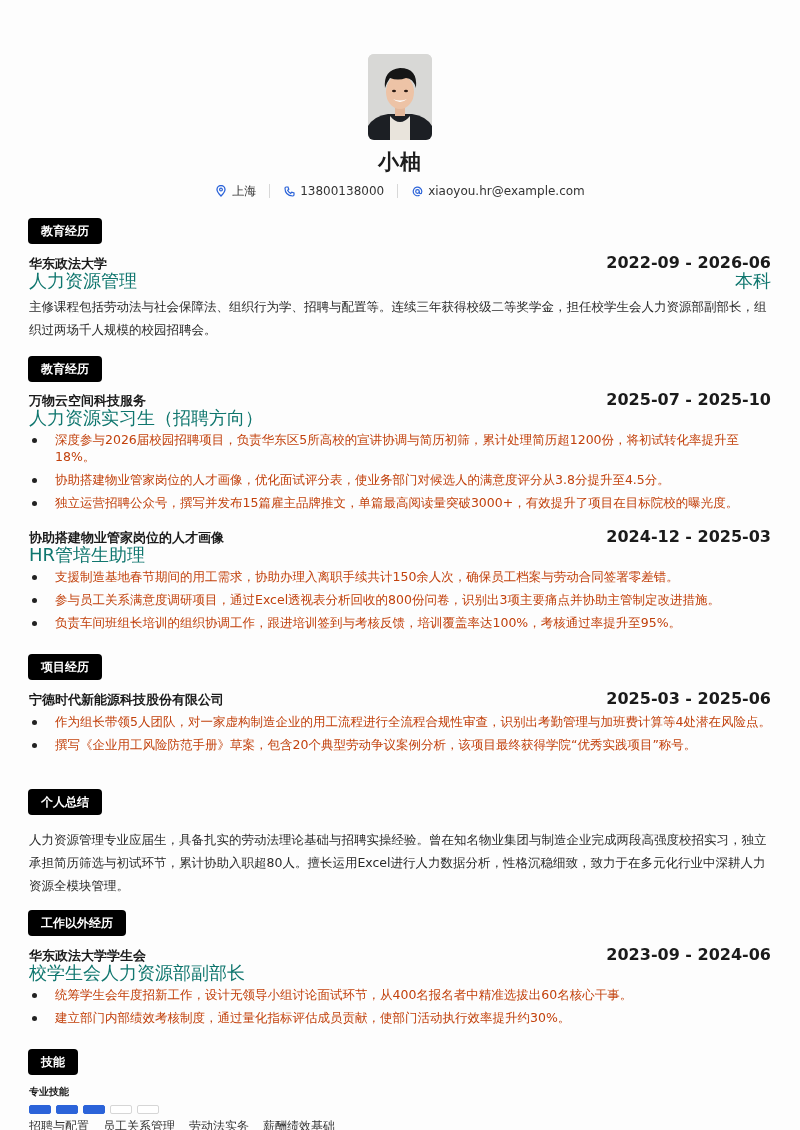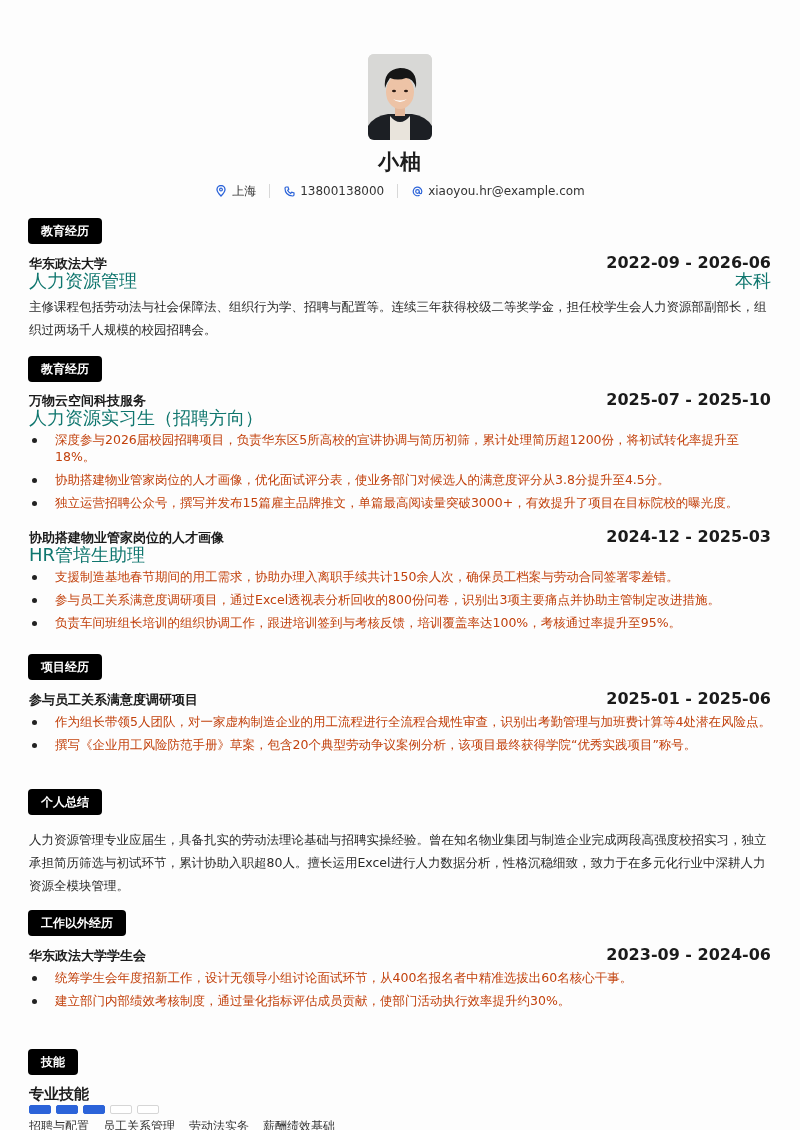--- a/index.html
+++ b/index.html
@@ -23,21 +23,21 @@
   .row { display: flex; justify-content: space-between; align-items: baseline; }
   .org { font-weight: bold; font-size: 13px; color: #1b1b1b; line-height: 17px; }
   .date { font-weight: bold; font-size: 16px; color: #1b1b1b; line-height: 17px; }
   .role { font-size: 18px; color: #0f766e; line-height: 17px; }
   .para { font-size: 12.5px; color: #2a2a2a; line-height: 23px; margin-top: 6px; }
 
   ul.bullets { list-style: none; margin-top: 2px; }
   ul.bullets li { position: relative; padding-left: 26px; font-size: 12.5px; color: #c2410c; line-height: 17px; margin-bottom: 6px; }
   ul.bullets li::before { content: ""; position: absolute; left: 3px; top: 7px; width: 5px; height: 5px; border-radius: 50%; background: #222; }
 
-  .skills-title { position: absolute; left: 29px; top: 1085px; font-weight: bold; font-size: 15px; color: #1b1b1b; }
+  .skills-title { position: absolute; left: 29px; top: 1085px; font-weight: bold; font-size: 10px; color: #1b1b1b; }
   .skill-bars { position: absolute; left: 29px; top: 1105px; display: flex; gap: 5px; }
   .bar { width: 22px; height: 9px; border-radius: 2px; border: 1px solid #d6d6d6; background: #fff; }
   .bar.on { background: #2b63d9; border-color: #2b63d9; }
   .skill-list { position: absolute; left: 29px; top: 1118px; font-size: 12px; color: #333; display: flex; gap: 14px; white-space: nowrap; }
 </style>
 </head>
 <body>
 
 <div class="page">
 
@@ -124,40 +124,41 @@
     <ul class="bullets" style="margin-top:5px;">
       <li>支援制造基地春节期间的用工需求，协助办理入离职手续共计150余人次，确保员工档案与劳动合同签署零差错。</li>
       <li>参与员工关系满意度调研项目，通过Excel透视表分析回收的800份问卷，识别出3项主要痛点并协助主管制定改进措施。</li>
       <li>负责车间班组长培训的组织协调工作，跟进培训签到与考核反馈，培训覆盖率达100%，考核通过率提升至95%。</li>
     </ul>
   </div>
 
   <div class="section-tag" style="top:654px;">项目经历</div>
   <div class="entry" style="top:690px;">
     <div class="row">
-      <span class="org">参与员工关系满意度调研项目</span>
-      <span class="date">2025-01 - 2025-06</span>
+      <span class="org">宁德时代新能源科技股份有限公司</span>
+      <span class="date">2025-03 - 2025-06</span>
     </div>
     <ul class="bullets" style="margin-top:5px;">
       <li>作为组长带领5人团队，对一家虚构制造企业的用工流程进行全流程合规性审查，识别出考勤管理与加班费计算等4处潜在风险点。</li>
       <li>撰写《企业用工风险防范手册》草案，包含20个典型劳动争议案例分析，该项目最终获得学院“优秀实践项目”称号。</li>
     </ul>
   </div>
 
   <div class="section-tag" style="top:789px;">个人总结</div>
   <div class="entry" style="top:822px;">
     <div class="para">人力资源管理专业应届生，具备扎实的劳动法理论基础与招聘实操经验。曾在知名物业集团与制造企业完成两段高强度校招实习，独立承担简历筛选与初试环节，累计协助入职超80人。擅长运用Excel进行人力数据分析，性格沉稳细致，致力于在多元化行业中深耕人力资源全模块管理。</div>
   </div>
 
   <div class="section-tag" style="top:910px;">工作以外经历</div>
   <div class="entry" style="top:946px;">
     <div class="row">
       <span class="org">华东政法大学学生会</span>
       <span class="date">2023-09 - 2024-06</span>
     </div>
+    <div class="role">校学生会人力资源部副部长</div>
     <ul class="bullets" style="margin-top:5px;">
       <li>统筹学生会年度招新工作，设计无领导小组讨论面试环节，从400名报名者中精准选拔出60名核心干事。</li>
       <li>建立部门内部绩效考核制度，通过量化指标评估成员贡献，使部门活动执行效率提升约30%。</li>
     </ul>
   </div>
 
   <div class="section-tag" style="top:1049px;">技能</div>
   <div class="skills-title">专业技能</div>
   <div class="skill-bars">
     <span class="bar on"></span>

